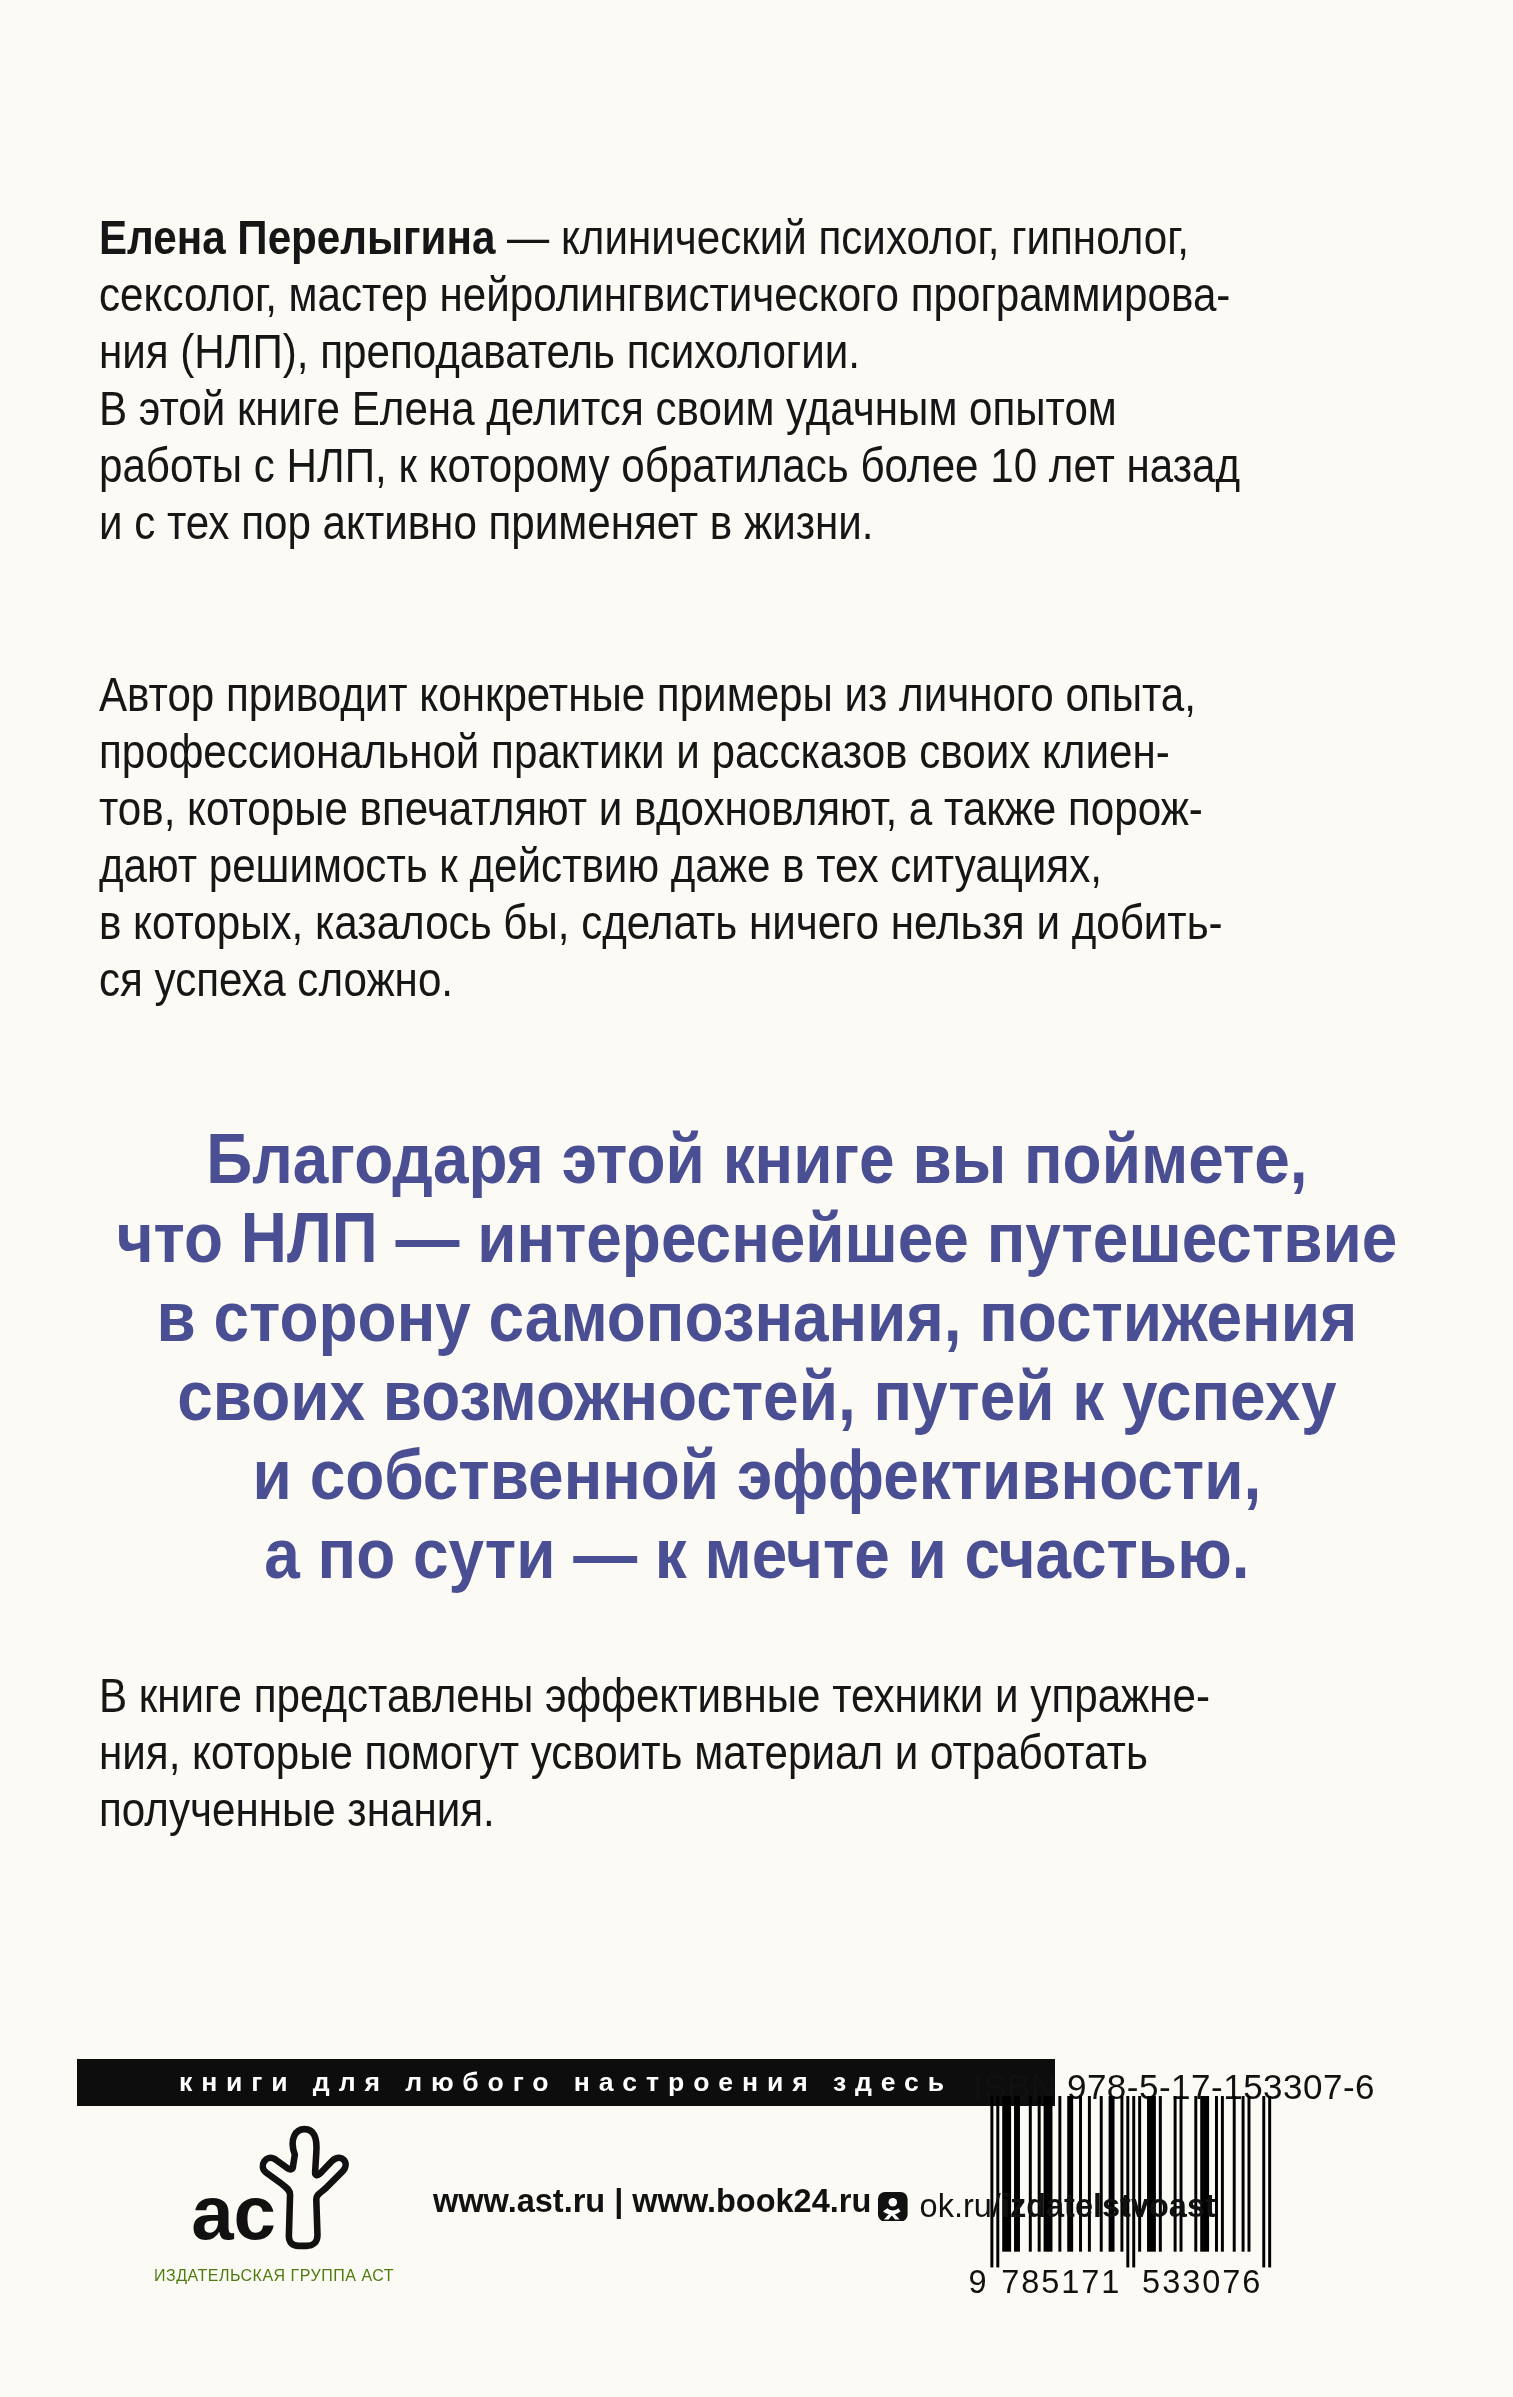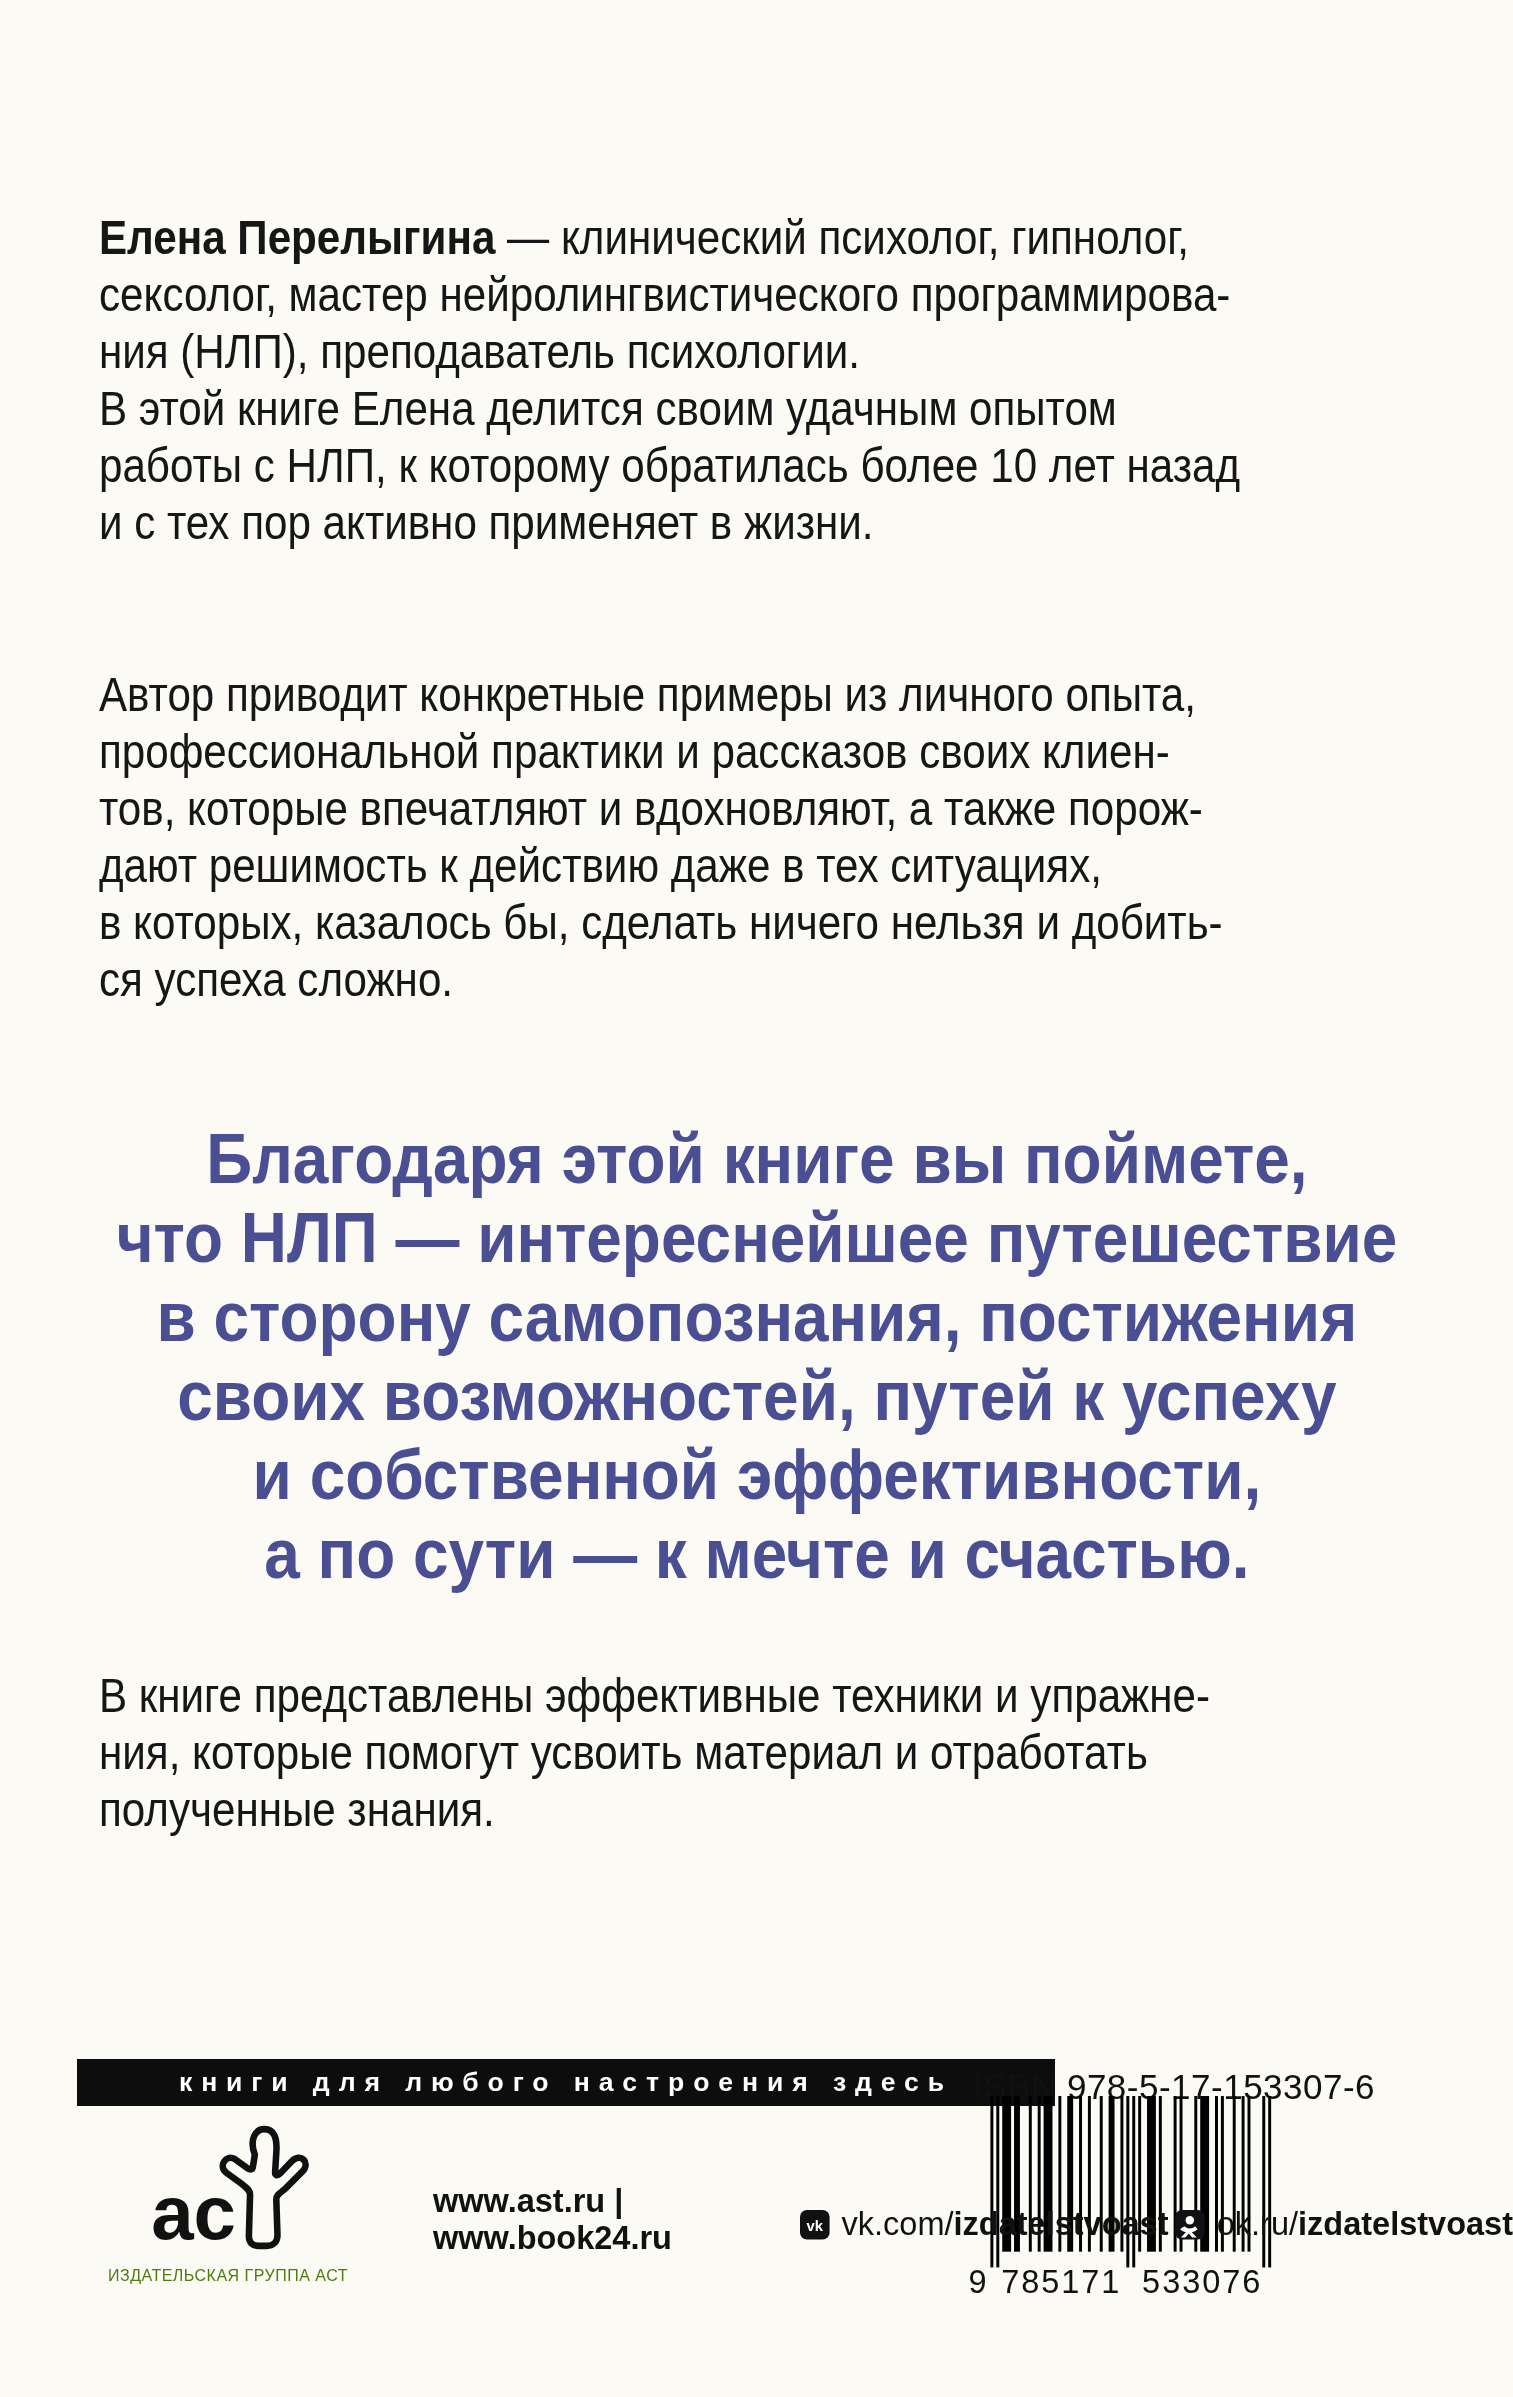--- a/index.html
+++ b/index.html
@@ -69,21 +69,21 @@
   }
   .barcode text{
     font-family:"Liberation Sans",sans-serif;
     font-size:33px;
     fill:#111;
   }
   .logo-block{
     position:absolute;
     left:108px;top:2116px;
     width:286px;
-    text-align:left;
+    text-align:right;
   }
   .logo-caption{
     font-size:16px;
     letter-spacing:0.5px;
     color:#4d7c0f;
     margin-top:3.9px;
     white-space:nowrap;
   }
   .links{
     position:absolute;
@@ -173,27 +173,20 @@
     <svg width="246" height="143" viewBox="0 0 260 240">
       <text x="-4" y="206" font-family="Liberation Sans, sans-serif" font-size="128" font-weight="bold" fill="#111">ас</text>
       <path d="M 170 65 C 160 38 172 22 186 22 C 202 22 208 36 206 62 L 204 95 C 204 100 208 101 212 97 L 232 76 C 247 61 264 78 250 93 L 222 121 C 214 129 206 131 206 140 L 208 200 C 208 212 200 218 190 218 L 176 218 C 166 218 160 212 160 202 L 162 132 C 162 124 156 120 148 114 L 122 95 C 108 84 122 64 136 72 L 158 88 C 163 91 167 90 167 84 Z" fill="#fcfaf5" stroke="#111" stroke-width="11" stroke-linejoin="round" stroke-linecap="round"></path>
     </svg>
     <div class="logo-caption">ИЗДАТЕЛЬСКАЯ ГРУППА АСТ</div>
   </div>
 
   <div class="links">
     <div class="sites">www.ast.ru | www.book24.ru</div>
     <div class="link-row">
-      <svg class="soc" viewBox="0 0 30 30" style="font-size:33px">
-        <rect width="30" height="30" rx="7" fill="#111"></rect>
-        <text x="15" y="21" text-anchor="middle" fill="#fff" font-size="15" font-weight="bold" font-family="Liberation Sans, sans-serif">vk</text>
-      </svg>
-      <span class="lnk"><span>vk.com/</span><strong>izdatelstvoast</strong></span>
-    </div>
-    <div class="link-row">
       <svg class="soc" viewBox="0 0 30 30">
         <rect width="30" height="30" rx="7" fill="#111"></rect>
         <circle cx="15" cy="10.5" r="4.3" fill="#fff"></circle>
         <path d="M9.5 16.5 c3.5 3 7.5 3 11 0 l2.4 3 c-1.8 1.6 -3.8 2.6 -5.9 3 l5 5.5 h-4.6 l-3.4 -4.2 -3.4 4.2 h-4.6 l5 -5.5 c-2.1 -0.4 -4.1 -1.4 -5.9 -3 z" fill="#fff"></path>
       </svg>
       <span class="lnk"><span>ok.ru/</span><strong>izdatelstvoast</strong></span>
     </div>
   </div>
 
 </div>

